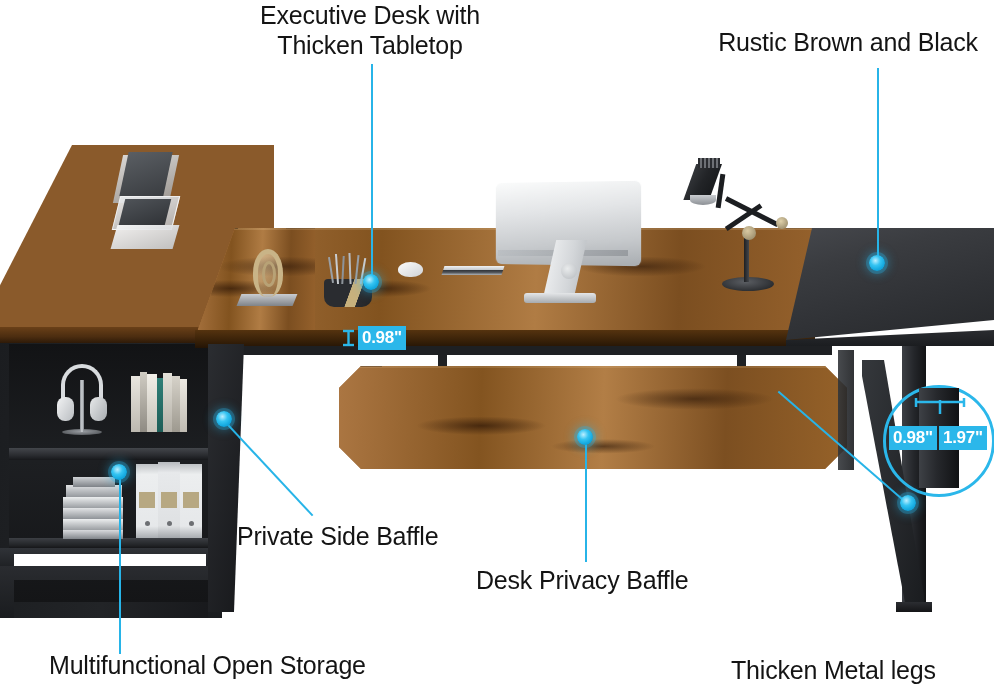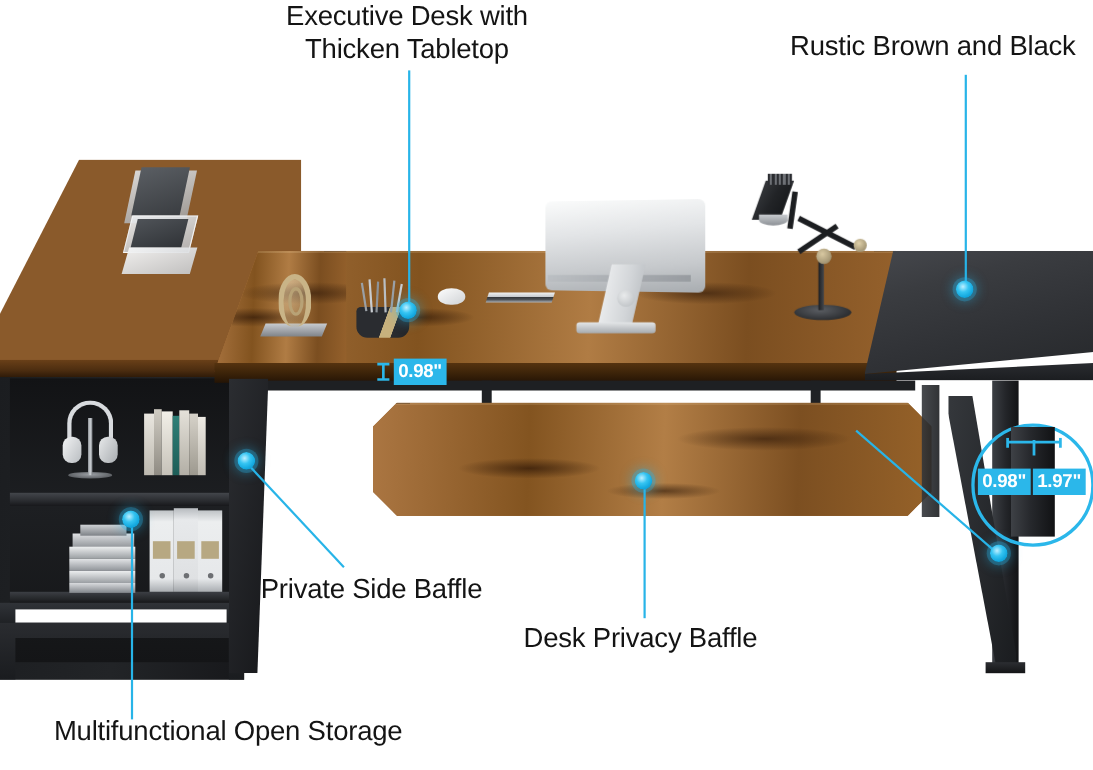--- a/index.html
+++ b/index.html
@@ -340,14 +340,15 @@
 
   <div class="callout-label cl-center" style="left:251px;top:0px;width:238px;">Executive Desk with
 Thicken Tabletop</div>
 
   <div class="callout-label cl-left" style="left:237px;top:521px;width:250px;">Private Side Baffle</div>
 
   <div class="callout-label cl-left" style="left:476px;top:565px;width:240px;">Desk Privacy Baffle</div>
 
   <div class="callout-label cl-left" style="left:10px;top:650px;width:350px;margin-left:39px;">Multifunctional Open Storage</div>
 
+  <div class="callout-label cl-left" style="left:731px;top:655px;width:230px;">Thicken Metal legs</div>
 
 </div>
 
 </body></html>

